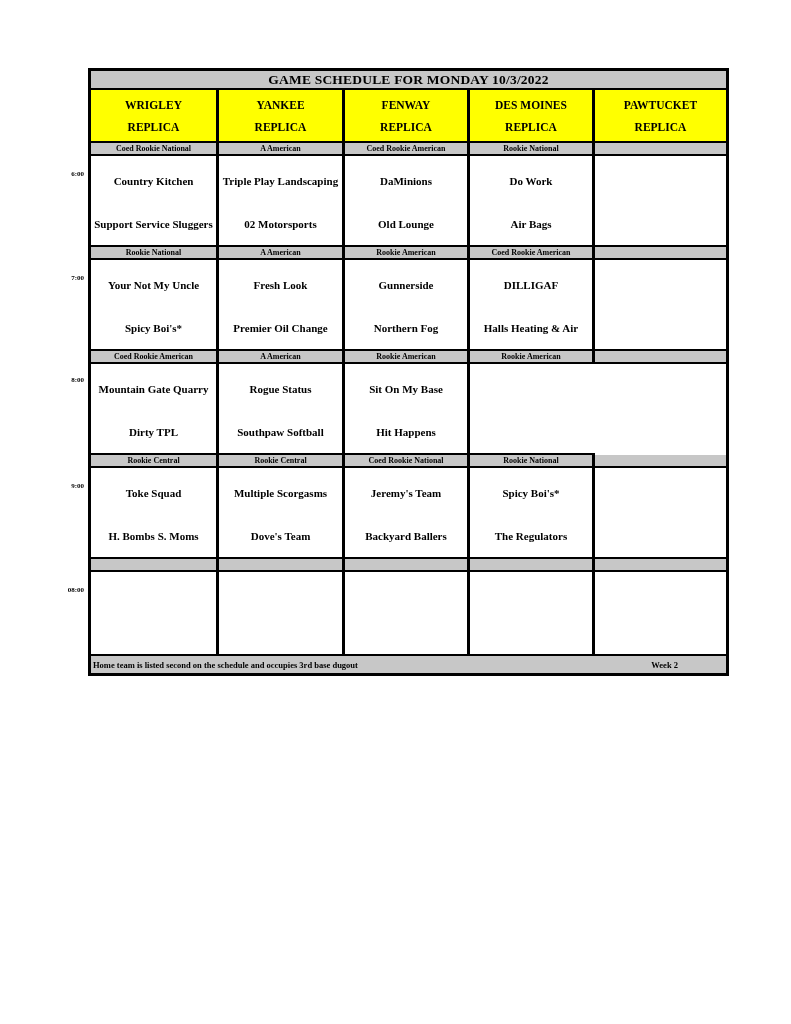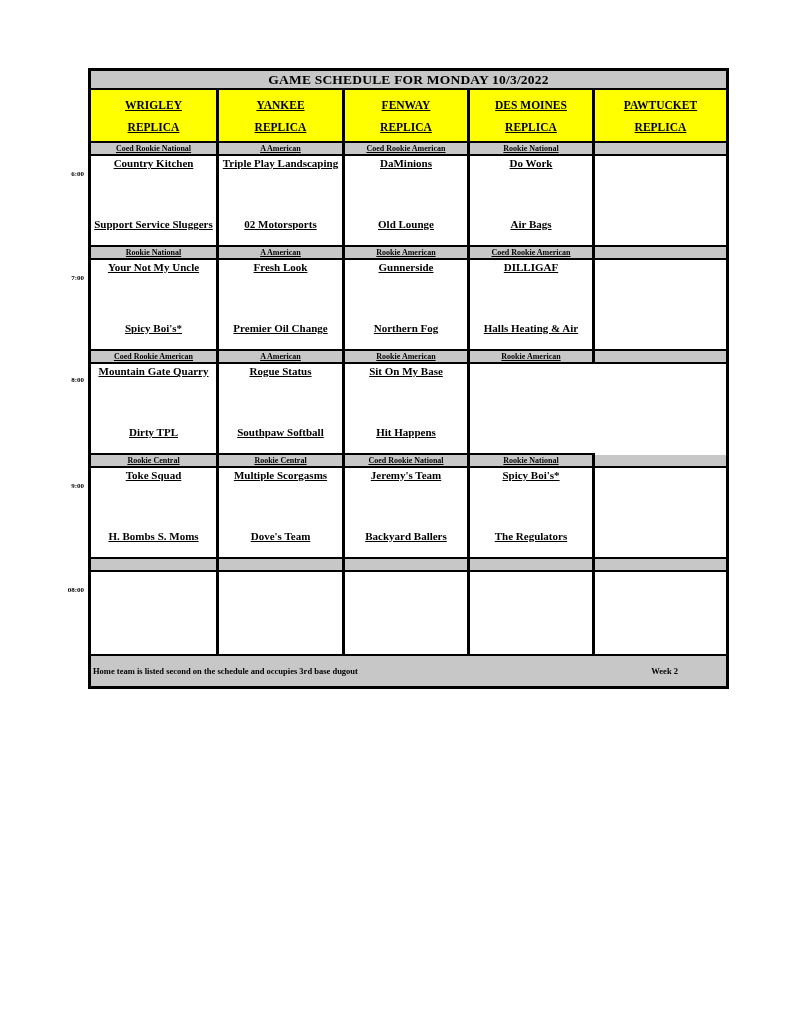--- a/index.html
+++ b/index.html
@@ -19,21 +19,21 @@
 
   .tbl { border:3px solid var(--border,#000); width:641px; background:#fff; }
 
   .title-bar {
     height:19px; background:var(--gray,#c7c7c7);
     border-bottom:2px solid var(--border,#000);
     display:flex; align-items:center; justify-content:center;
     font-weight:bold; font-size:13.5px; letter-spacing:0.2px;
   }
 
-  .grid-row { display:grid; grid-template-columns:128px 126px 125px 125px auto;text-decoration:underline; }
+  .grid-row { display:grid; grid-template-columns:128px 126px 125px 125px auto; }
 
   .venues { height:53px; }
   .venue {
     background:var(--yellow,#ffff00);
     border-right:3px solid var(--border,#000);
     border-bottom:2px solid var(--border,#000);
     display:flex; flex-direction:column; justify-content:center; gap:10px;
     text-align:center; font-weight:bold; font-size:11.5px;
   }
   .venue:last-child { border-right:none;text-align:center; }
@@ -48,27 +48,27 @@
   }
   .strip-cell:last-child { border-right:none; }
 
   .games { height:91px; }
   .games.short { height:84px; }
   .game-cell {
     background:#fff;
     border-right:3px solid var(--border,#000);
     border-bottom:2px solid var(--border,#000);
     display:flex; flex-direction:column; justify-content:space-between;
-    padding:1px 2px 15px 2px;
+    padding:19px 2px 15px 2px;
     text-align:center; font-weight:bold; font-size:11px; line-height:12px;
   }
   .game-cell:last-child { border-right:none; }
 
   .footer-bar {
-    height:30px; background:var(--gray,#c7c7c7);
+    height:17px; background:var(--gray,#c7c7c7);
     display:flex; align-items:center; justify-content:space-between;
     font-weight:bold; font-size:8.5px;
     padding-left:2px; padding-right:48px;
   }
 </style>
 </head>
 <body>
 
 <div class="sheet">
 

